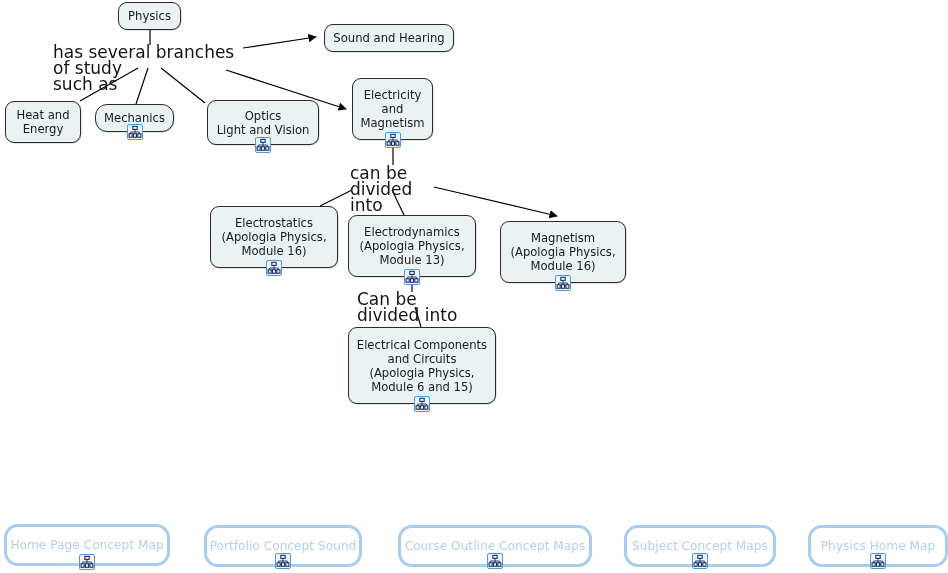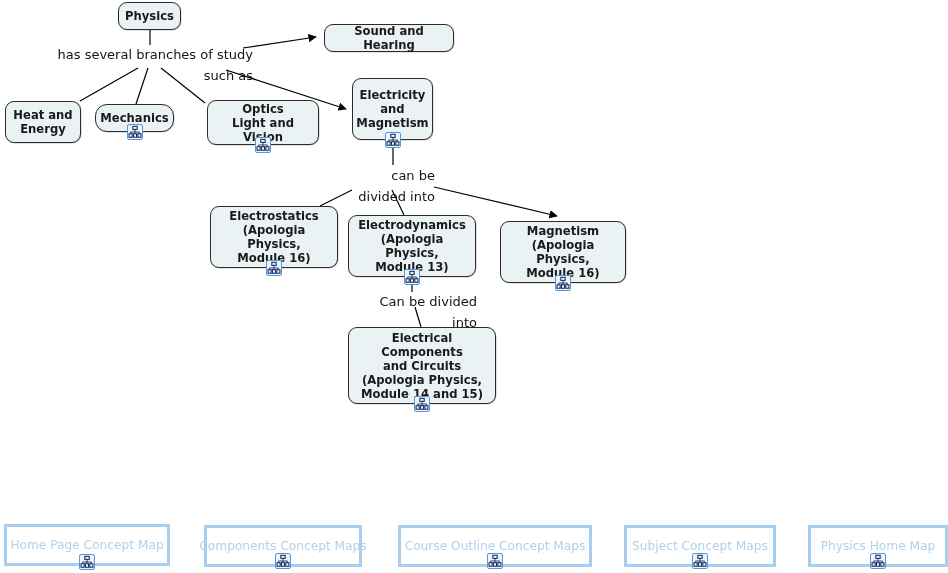--- a/index.html
+++ b/index.html
@@ -37,28 +37,27 @@
     display: flex;
     align-items: center;
     justify-content: center;
     text-align: center;
     color: #1a1a1a;
     font-size: 11.6px;
     line-height: 14px;
     padding: 2px 6px;
     white-space: pre-line;
     box-shadow: 0.5px 0.5px 0 rgba(0,0,0,0.22);
-    font-weight: bold;
   }
   .link-label {
     position: absolute;
-    text-align: right;
+    text-align: left;
     color: #141414;
-    font-size: 13px;
-    line-height: 21px;
+    font-size: 17px;
+    line-height: 16px;
     white-space: pre-line;
     background: transparent;
   }
   
   .cmicon {
     position: absolute;
     width: 16px;
     height: 16px;
     box-sizing: border-box;
     background: #eef4fb;
@@ -68,21 +67,21 @@
     z-index: 6;
   }
   .cmicon svg { display: block; width: 100%; height: 100%; }
 
   
   .navbtn {
     position: absolute;
     box-sizing: border-box;
     background: #ffffff;
     border: 3px solid #a9cdee;
-    border-radius: 0;
+    border-radius: 14px;
     display: flex;
     align-items: center;
     justify-content: center;
     text-align: center;
     color: #b2d0e9;
     font-size: 12.2px;
     line-height: 15px;
     padding: 18px 8px;
     white-space: nowrap;
   }
@@ -232,21 +231,21 @@
           </g>
           <rect x="5.5" y="1.5" width="5" height="3.5" fill="#eef4fb" stroke="#142a5c" stroke-width="1.2"></rect>
           <rect x="1.2" y="10" width="3.6" height="4" fill="#eef4fb" stroke="#142a5c" stroke-width="1.2"></rect>
           <rect x="6.2" y="10" width="3.6" height="4" fill="#eef4fb" stroke="#142a5c" stroke-width="1.2"></rect>
           <rect x="11.2" y="10" width="3.6" height="4" fill="#eef4fb" stroke="#142a5c" stroke-width="1.2"></rect>
         </svg>
       </span>
       <div class="node" style="left: 348px; top: 327px; width: 148px; height: 77px;"><span>Electrical Components
 and Circuits
 (Apologia Physics,
-Module 14 and 15)</span></div>
+Module 6 and 15)</span></div>
       <span class="cmicon" style="left: 414px; top: 396px;">
         <svg viewBox="0 0 16 16" xmlns="http://www.w3.org/2000/svg">
           <g stroke="#142a5c" stroke-width="1" fill="none">
             <line x1="8" y1="5" x2="8" y2="8"></line>
             <line x1="3" y1="8" x2="13" y2="8"></line>
             <line x1="3" y1="8" x2="3" y2="10"></line>
             <line x1="8" y1="8" x2="8" y2="10"></line>
             <line x1="13" y1="8" x2="13" y2="10"></line>
           </g>
           <rect x="5.5" y="1.5" width="5" height="3.5" fill="#eef4fb" stroke="#142a5c" stroke-width="1.2"></rect>
@@ -278,21 +277,21 @@
             <line x1="8" y1="8" x2="8" y2="10"></line>
             <line x1="13" y1="8" x2="13" y2="10"></line>
           </g>
           <rect x="5.5" y="1.5" width="5" height="3.5" fill="#eef4fb" stroke="#142a5c" stroke-width="1.2"></rect>
           <rect x="1.2" y="10" width="3.6" height="4" fill="#eef4fb" stroke="#142a5c" stroke-width="1.2"></rect>
           <rect x="6.2" y="10" width="3.6" height="4" fill="#eef4fb" stroke="#142a5c" stroke-width="1.2"></rect>
           <rect x="11.2" y="10" width="3.6" height="4" fill="#eef4fb" stroke="#142a5c" stroke-width="1.2"></rect>
         </svg>
       </span>
       <div class="navbtn" style="left: 204px; top: 525px; width: 158px; height: 36px;">
-        <span>Components Concept Maps</span>
+        <span>Portfolio Concept Sound</span>
       </div>
       <span class="cmicon" style="left: 275px; top: 553px;">
         <svg viewBox="0 0 16 16" xmlns="http://www.w3.org/2000/svg">
           <g stroke="#142a5c" stroke-width="1" fill="none">
             <line x1="8" y1="5" x2="8" y2="8"></line>
             <line x1="3" y1="8" x2="13" y2="8"></line>
             <line x1="3" y1="8" x2="3" y2="10"></line>
             <line x1="8" y1="8" x2="8" y2="10"></line>
             <line x1="13" y1="8" x2="13" y2="10"></line>
           </g>

